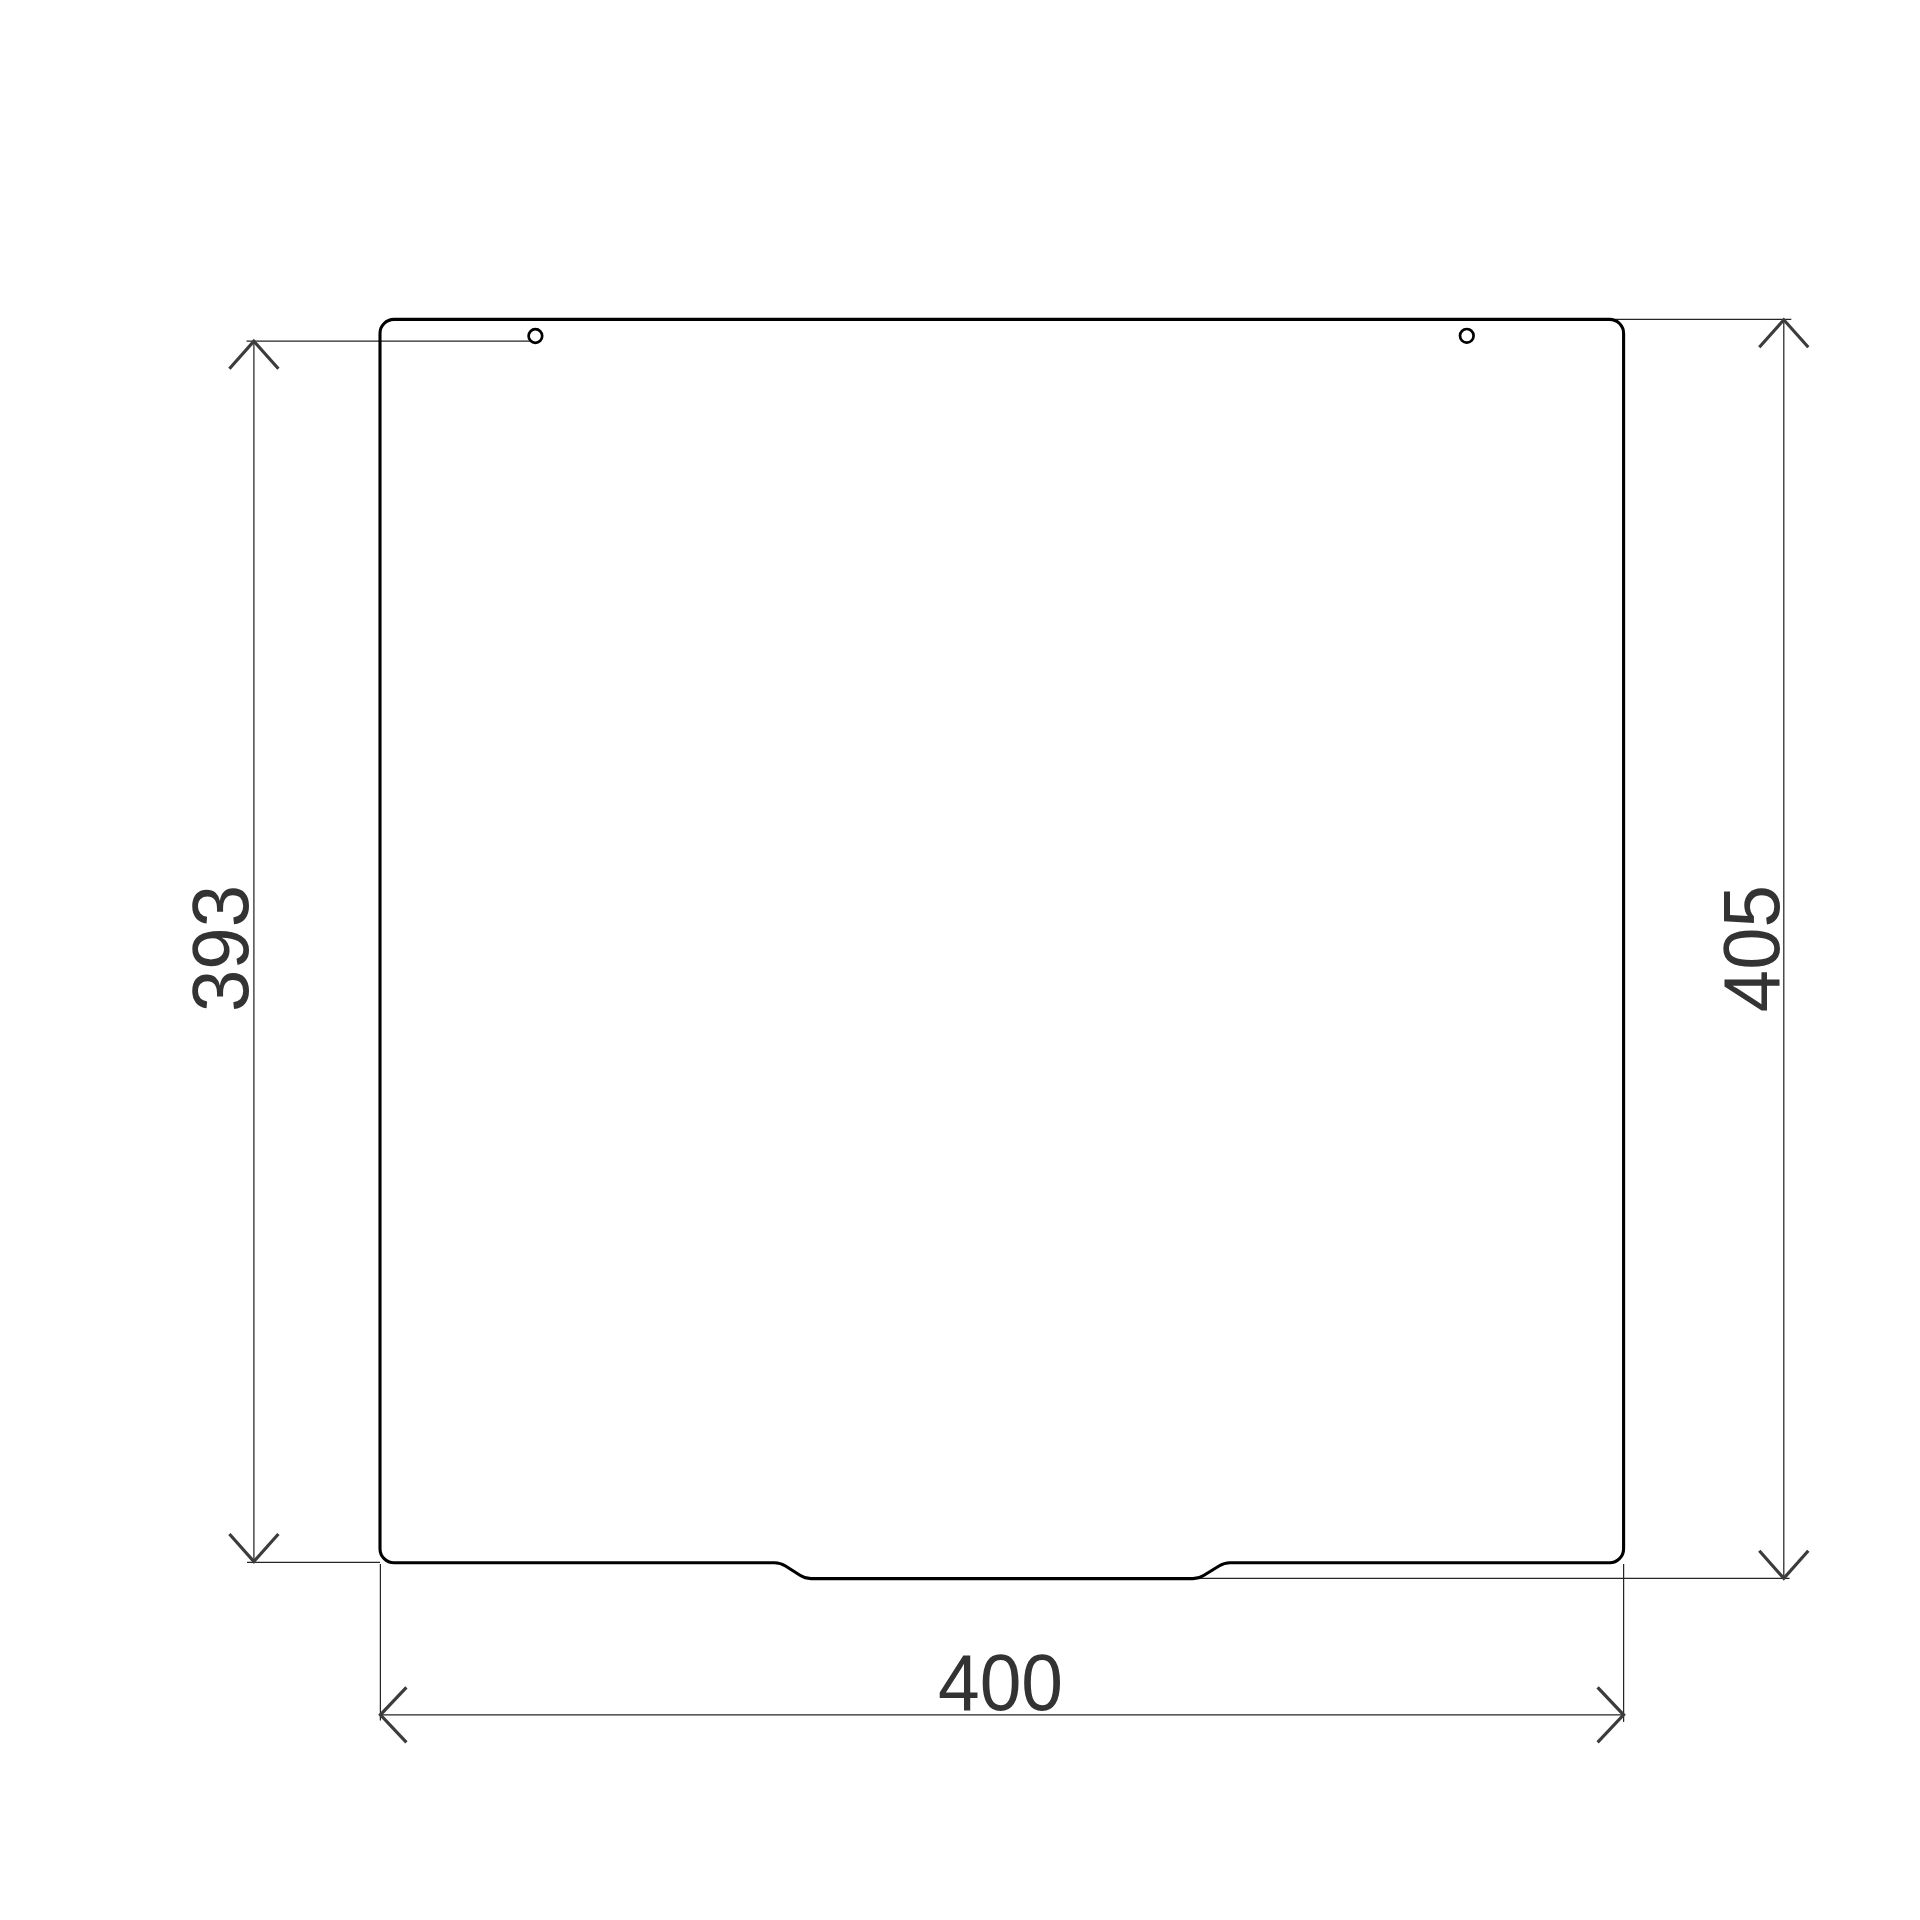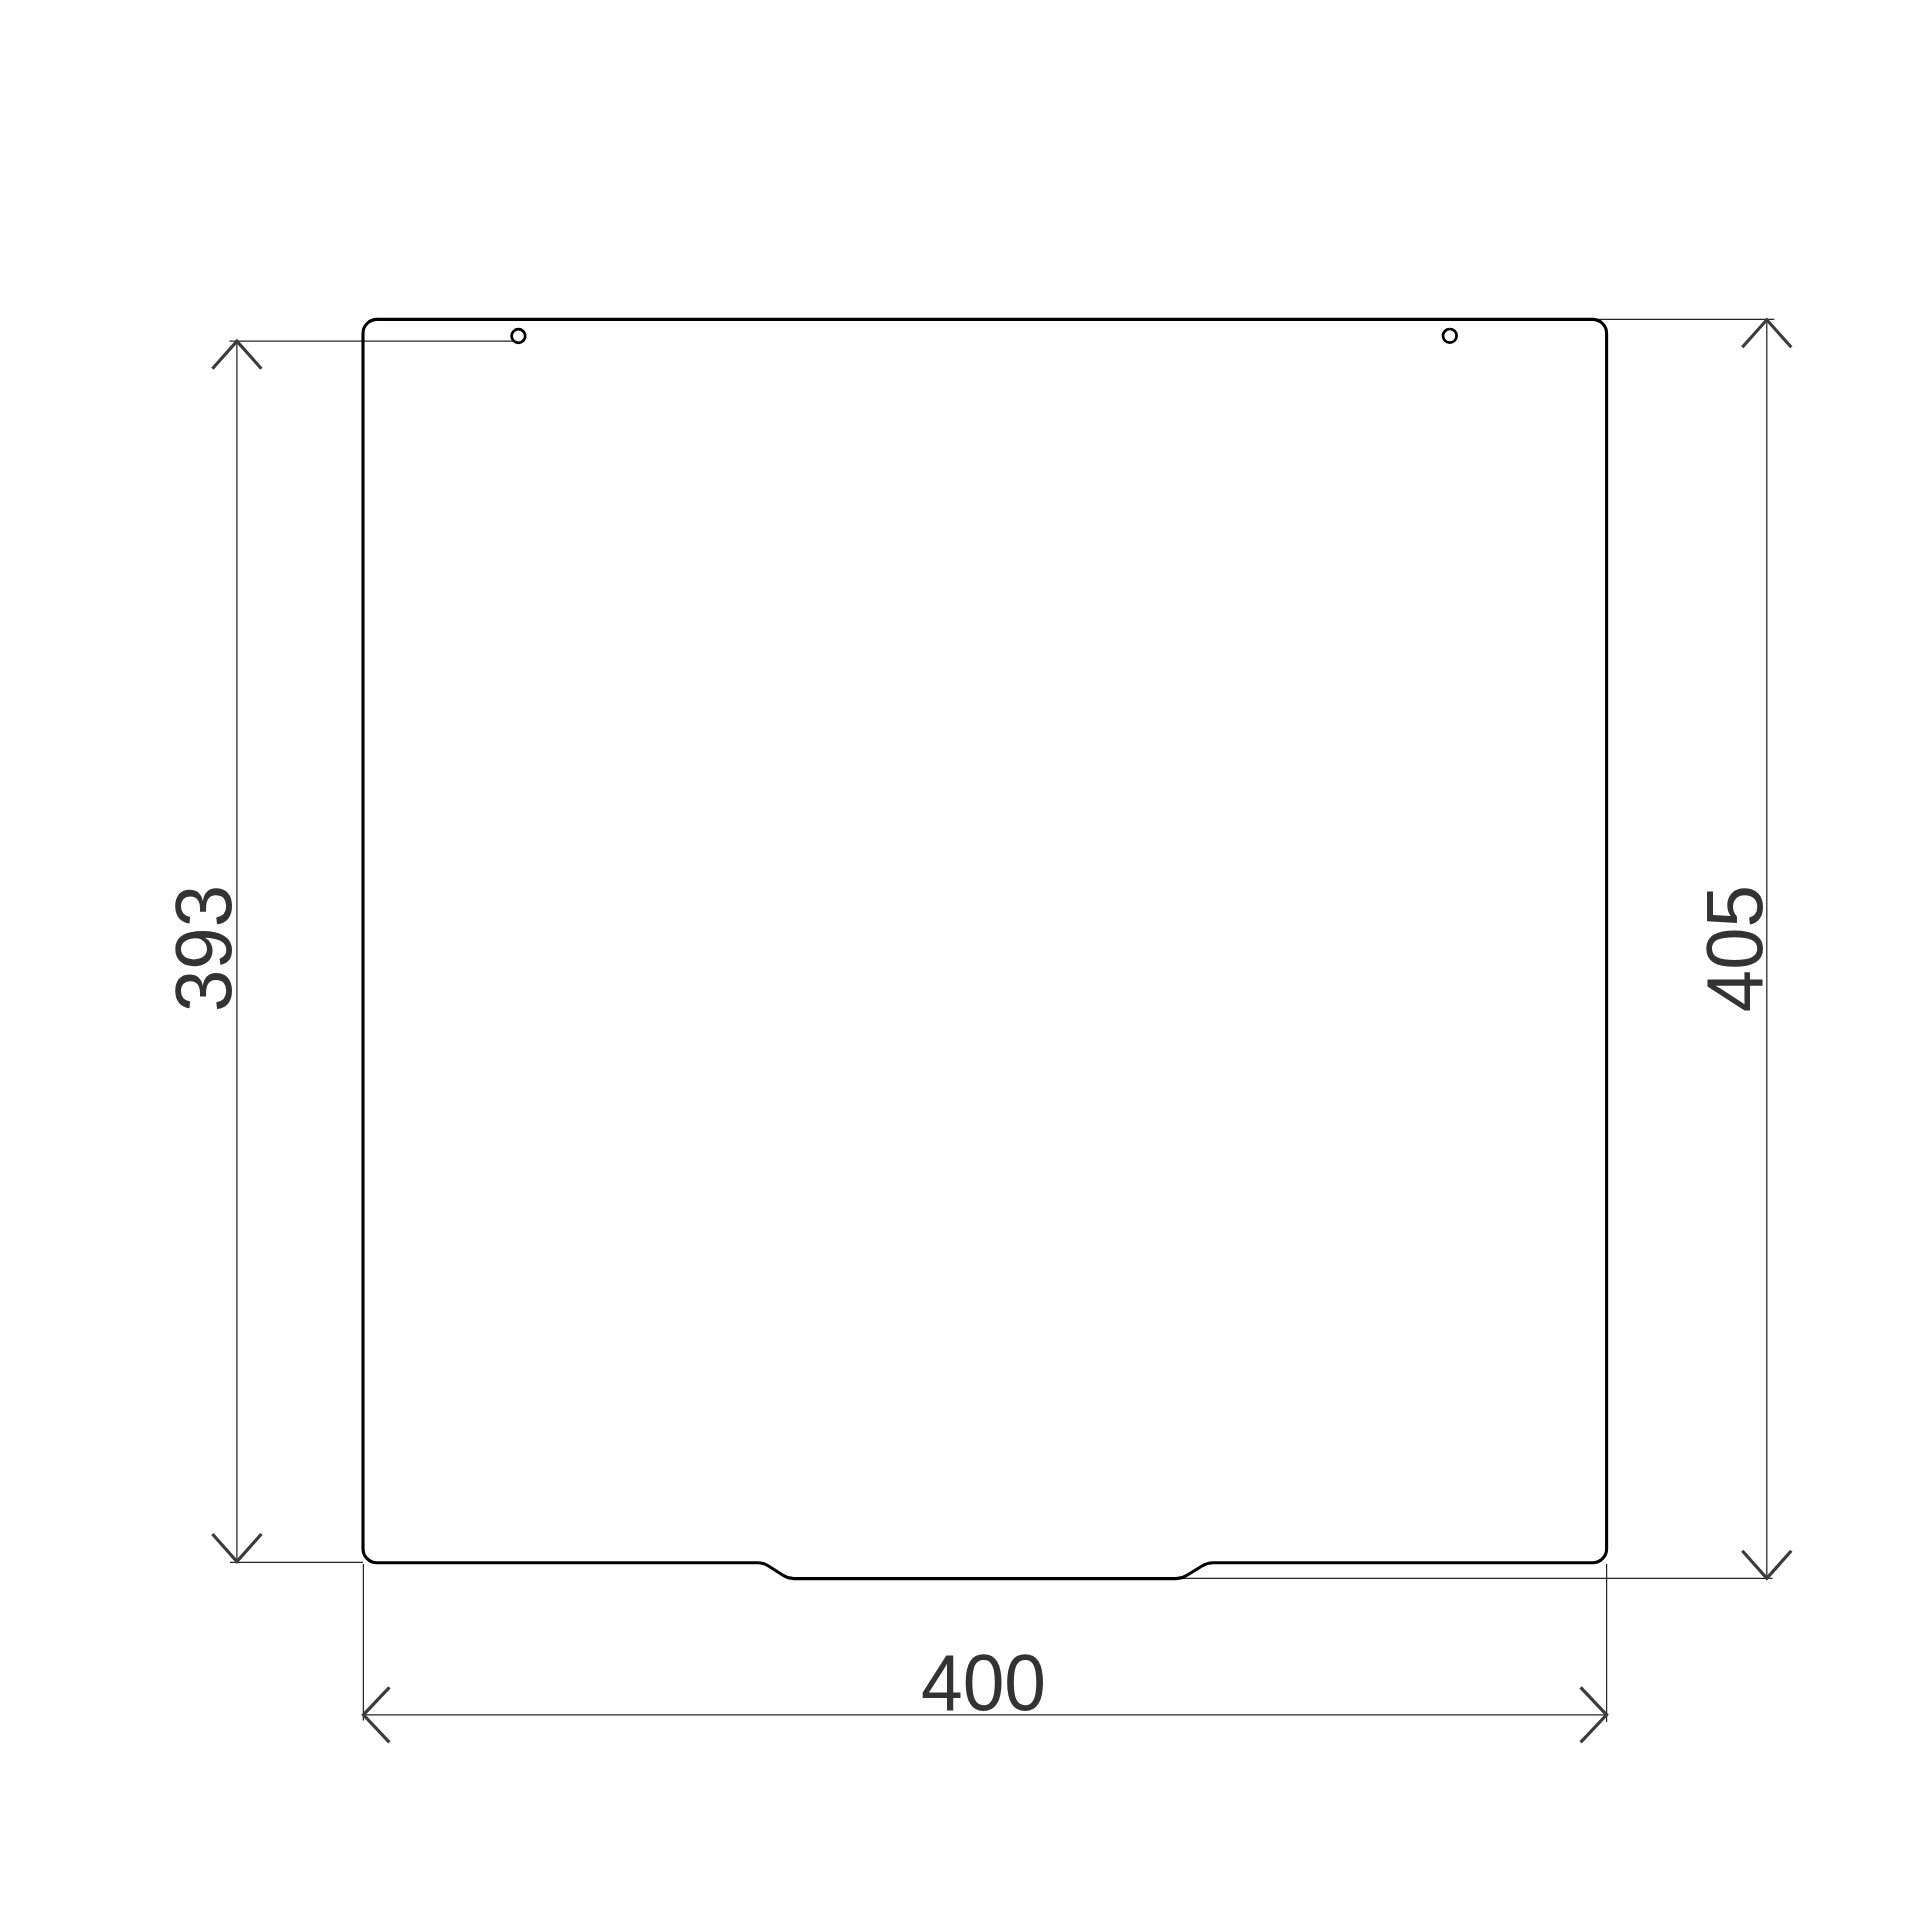--- a/index.html
+++ b/index.html
@@ -1,16 +1,16 @@
 <!DOCTYPE html>
 <html><head>
 <meta charset="utf-8">
 <style>
   html,body{margin:0;padding:0;background:#ffffff;}
-  .wrap{width:1532px;height:1920px;background:#8b5cf6;}
+  .wrap{width:1532px;height:1920px;background:#8b5cf6;margin-left:17px;}
   svg{display:block;}
   text{font-family:"Liberation Sans", sans-serif;}
 </style>
 </head>
 <body>
 <div class="wrap">
 <svg width="1920" height="1920" viewBox="0 0 1920 1920">
   <rect x="0" y="0" width="1920" height="1920" fill="#ffffff"></rect>
 
   <g stroke="#252525" stroke-width="1.25" fill="none">

